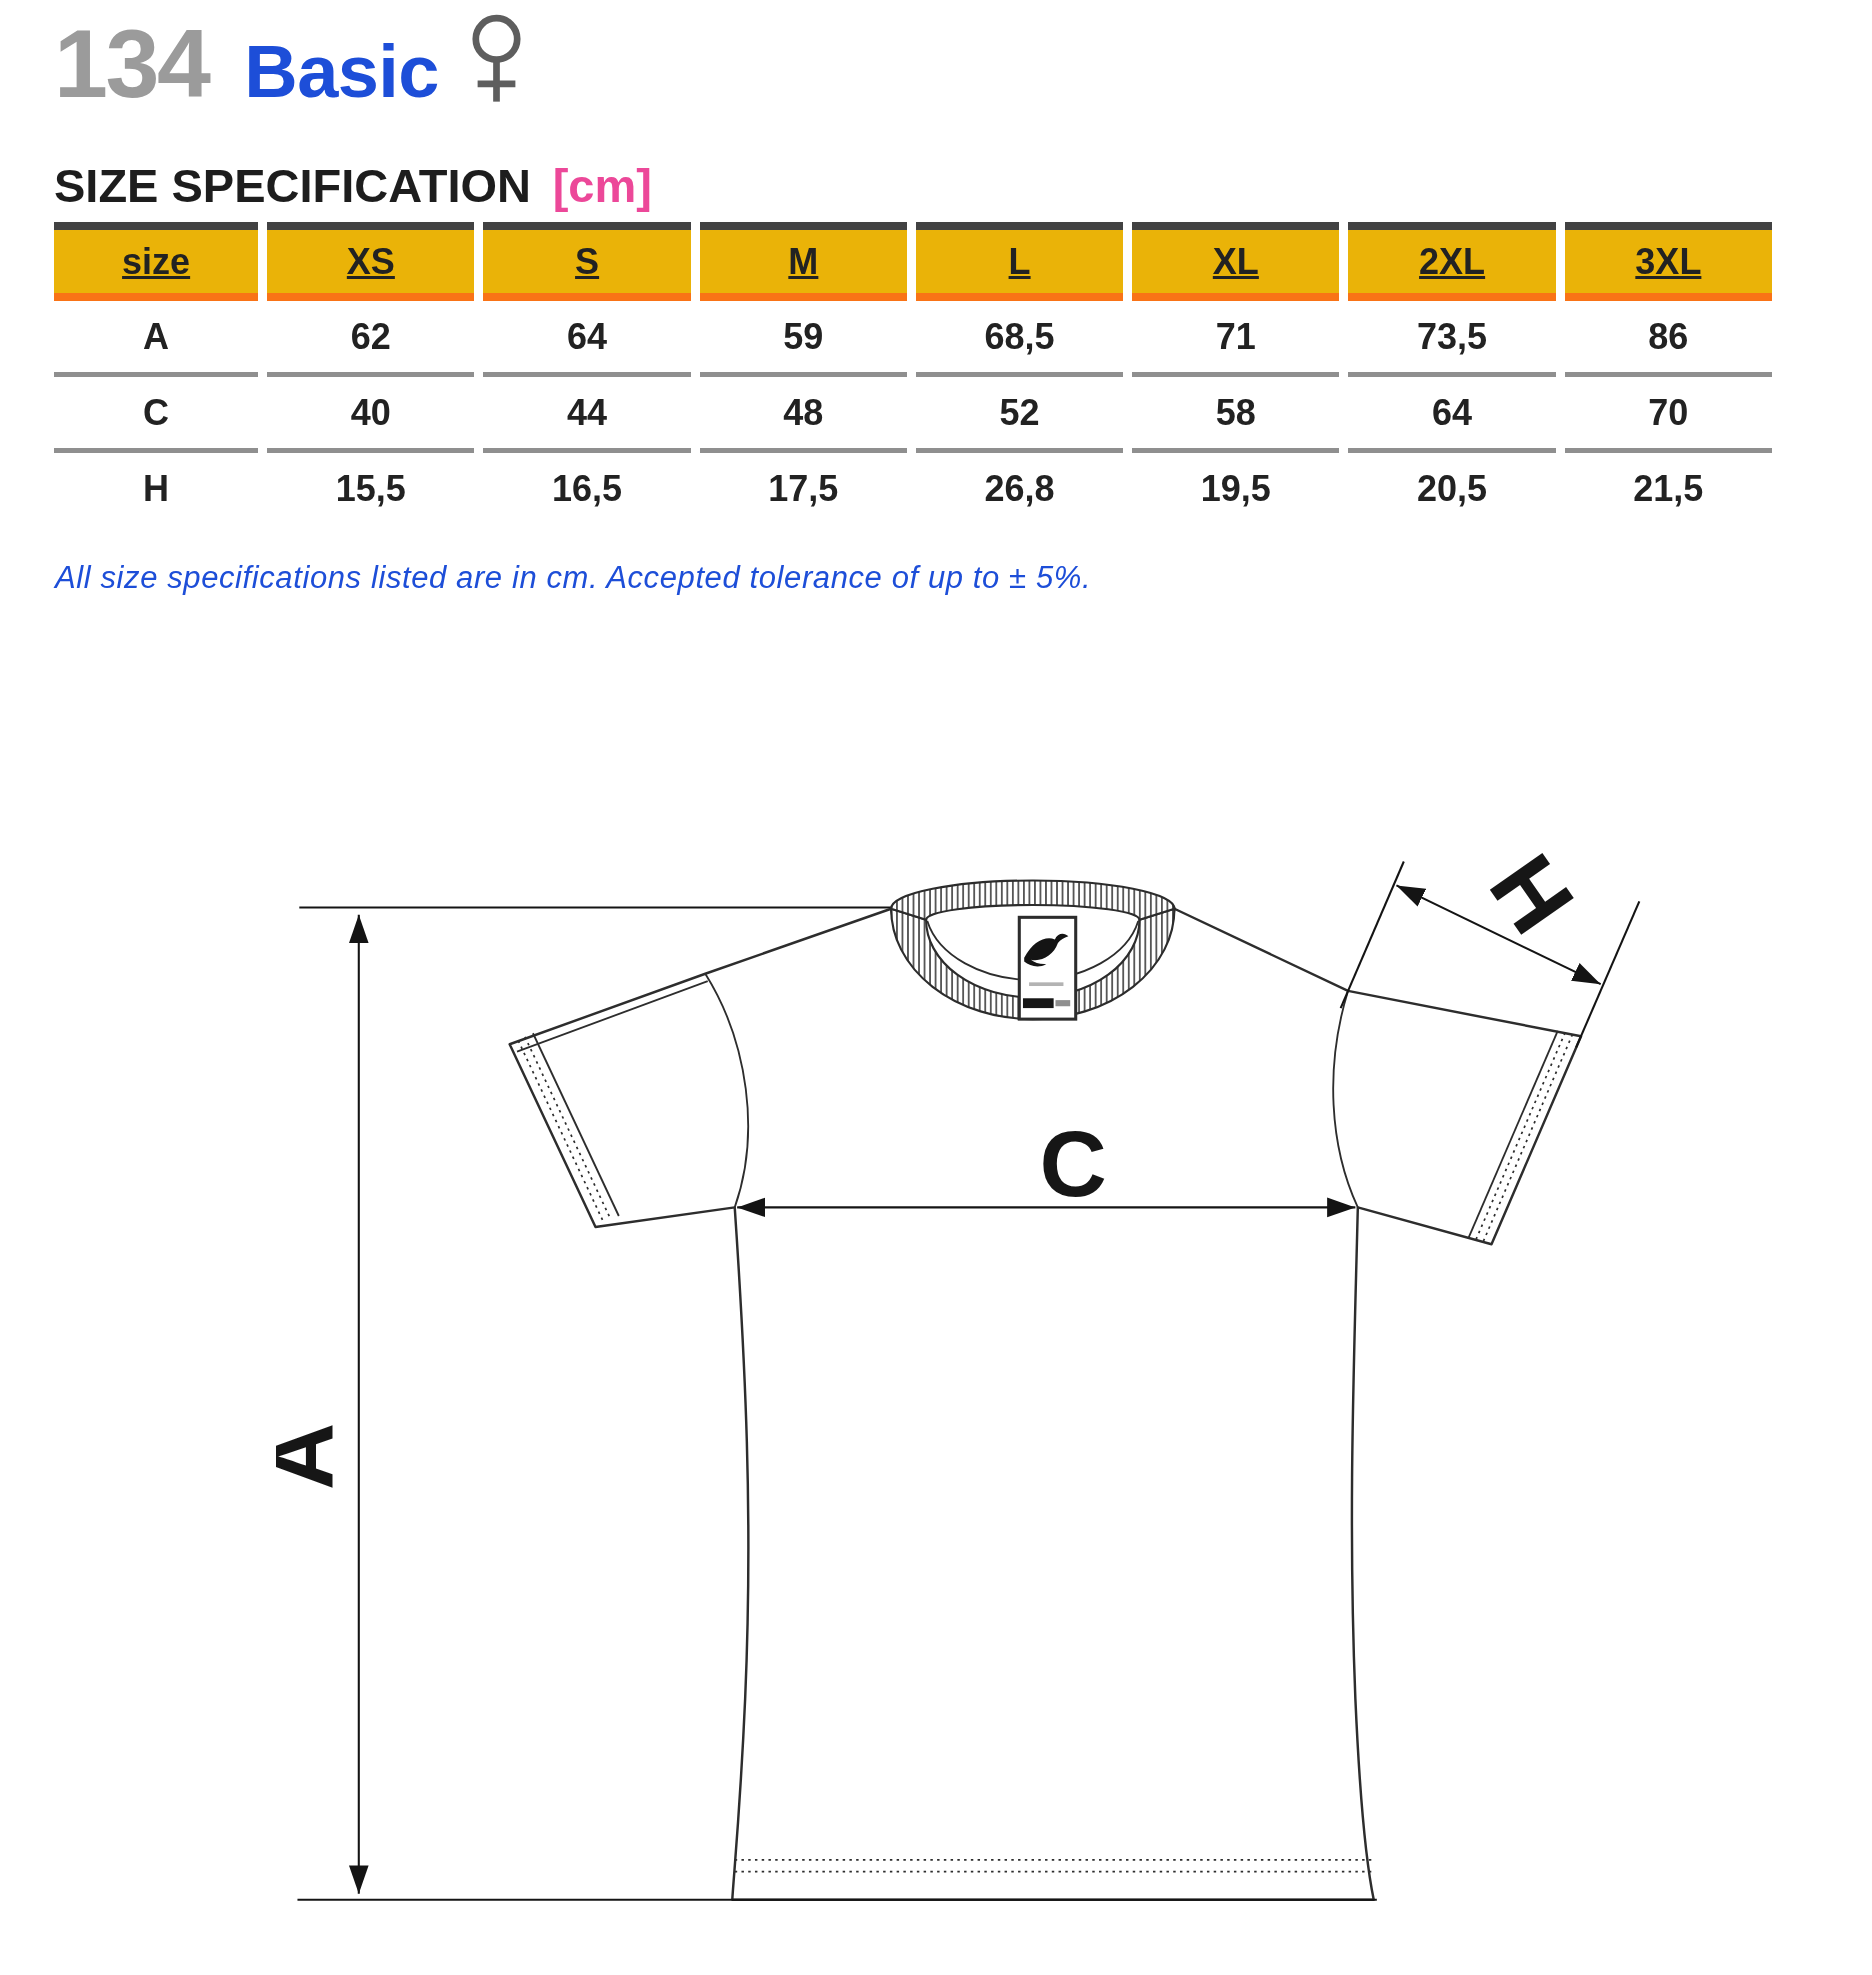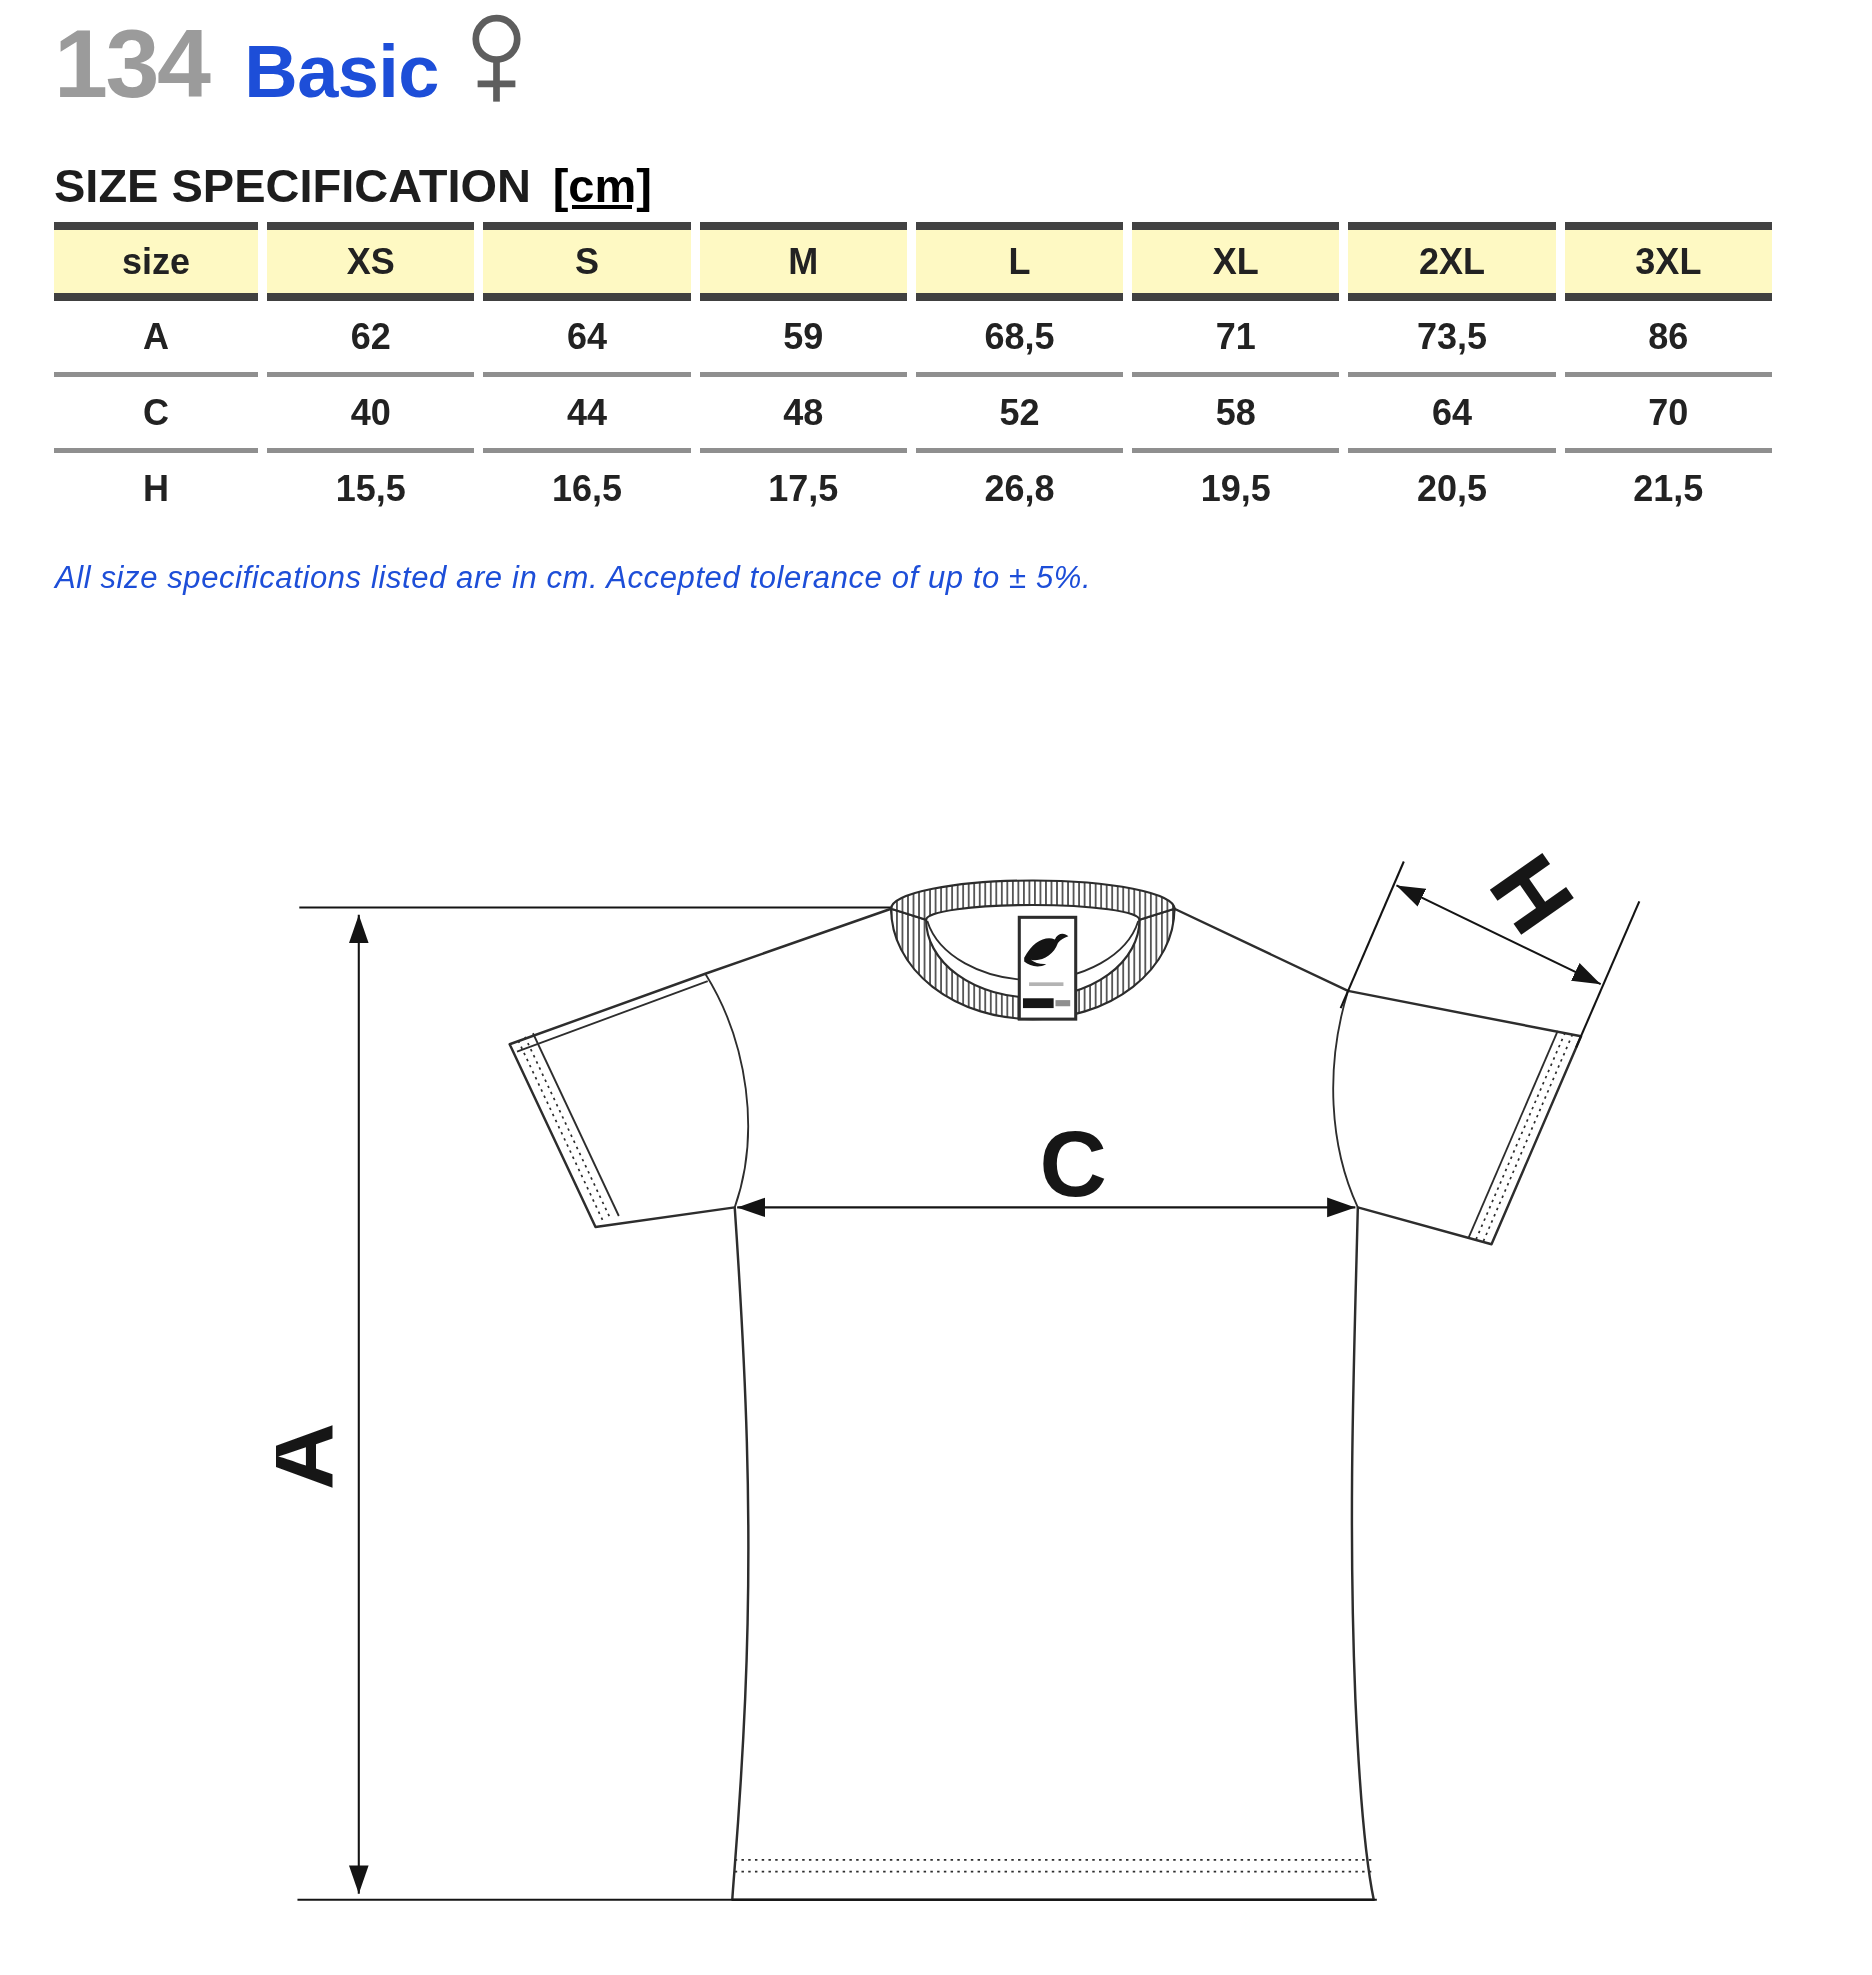--- a/index.html
+++ b/index.html
@@ -23,36 +23,37 @@
     font-size:74px;font-weight:800;letter-spacing:-0.6px;
     color:#1d4ed8;margin-left:36px;line-height:1.0;
   }
   .hdr .sex{margin-left:24.5px;position:relative;top:8.6px;}
   
   .sect{
     position:absolute;left:54px;top:158px;
     font-size:47px;font-weight:800;letter-spacing:0px;
     color:#1d1d1d;white-space:nowrap;
   }
-  .sect .unit{color:#000000;font-weight:700;margin-left:8.6px;text-decoration:underline;}
+  .sect .unit{color:#ec4899;font-weight:700;margin-left:8.6px;}
   
   table.spec{
     position:absolute;left:45px;top:222px;
     border-collapse:separate;border-spacing:9.8px 0;
     table-layout:fixed;width:1736px;
   }
   table.spec td{
     text-align:center;vertical-align:middle;
     font-size:36px;font-weight:700;color:#222;
     padding:0;
   }
   table.spec thead td{
-    height:63px;background:#fef9c3;
+    height:63px;background:#eab308;
     border-top:8px solid #424242;
-    border-bottom:8px solid #404040;
+    border-bottom:8px solid #f97316;
+    text-decoration:underline;
   }
   table.spec tbody tr.mid td{
     height:71px;
     border-bottom:5.5px solid #8f8f8f;
   }
   table.spec tbody tr.last td{height:71px;}
   
   .note{
     position:absolute;left:55px;top:529px;
     font-size:31px;font-style:italic;color:#1d4ed8;

